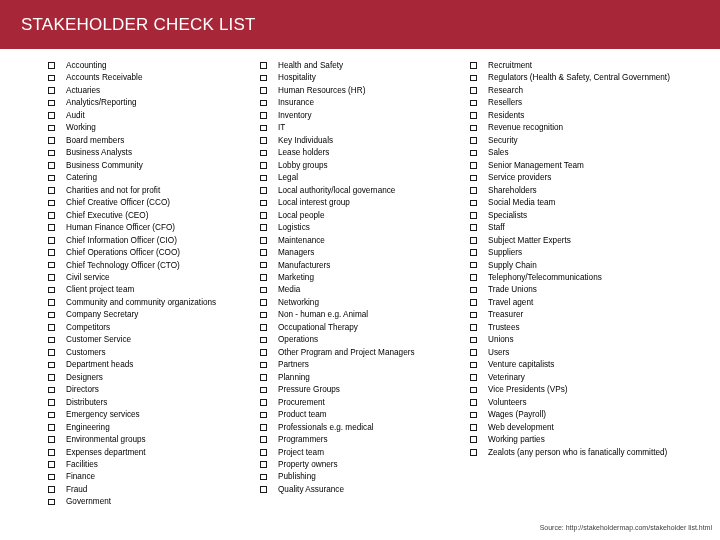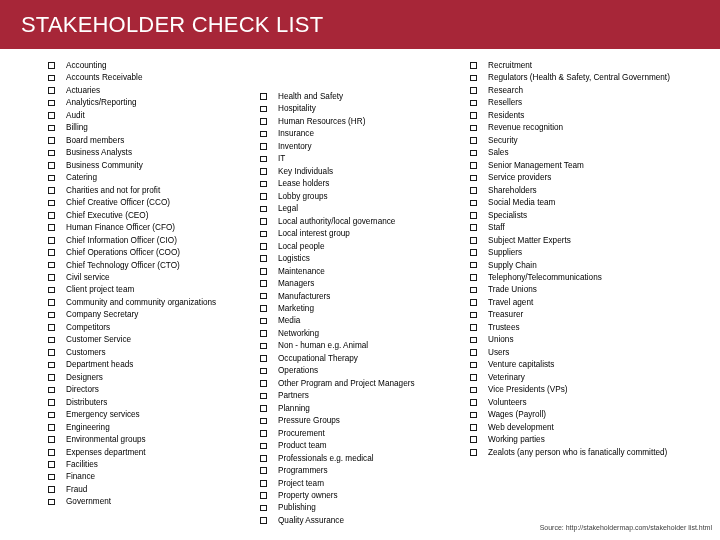--- a/index.html
+++ b/index.html
@@ -25,41 +25,41 @@
     left: 0;
     top: 0;
     width: 720px;
     height: 49px;
     background: #A72638;
   }
   .title-text {
     position: absolute;
     left: 21px;
     top: 9px;
-    font-size: 22px;
+    font-size: 17px;
     line-height: 32px;
     color: #FFFFFF;
     letter-spacing: 0.2px;
     font-weight: 400;
     white-space: nowrap;
     font-family: "Liberation Sans", sans-serif;
   }
   .columns {
     position: absolute;
     left: 16px;
     top: 60px;
     width: 720px;
     height: 460px;
   }
   .col {
     position: absolute;
     top: 0;
   }
   .col-0 { left: 28px;  width: 215px; }
-  .col-1 { left: 240px; width: 212px; margin-top: 31px; }
+  .col-1 { left: 240px; width: 212px; }
   .col-2 { left: 450px; width: 208px; }
 
   .item {
     display: block;
     position: relative;
     padding-left: 22px;
     font-size: 8.2px;
     line-height: 12.47px;
     color: #000000;
     font-family: "Liberation Sans", sans-serif;
@@ -98,21 +98,21 @@
     <div class="title-text">STAKEHOLDER CHECK LIST</div>
   </div>
 
   <div class="columns">
     <div class="col col-0">
         <div class="item"><span class="box"></span><span class="label">Accounting</span></div>
         <div class="item"><span class="box"></span><span class="label">Accounts Receivable</span></div>
         <div class="item"><span class="box"></span><span class="label">Actuaries</span></div>
         <div class="item"><span class="box"></span><span class="label">Analytics/Reporting</span></div>
         <div class="item"><span class="box"></span><span class="label">Audit</span></div>
-        <div class="item"><span class="box"></span><span class="label">Billing</span></div>
+        <div class="item"><span class="box"></span><span class="label">Working</span></div>
         <div class="item"><span class="box"></span><span class="label">Board members</span></div>
         <div class="item"><span class="box"></span><span class="label">Business Analysts</span></div>
         <div class="item"><span class="box"></span><span class="label">Business Community</span></div>
         <div class="item"><span class="box"></span><span class="label">Catering</span></div>
         <div class="item"><span class="box"></span><span class="label">Charities and not for profit</span></div>
         <div class="item"><span class="box"></span><span class="label">Chief Creative Officer (CCO)</span></div>
         <div class="item"><span class="box"></span><span class="label">Chief Executive (CEO)</span></div>
         <div class="item"><span class="box"></span><span class="label">Human Finance Officer (CFO)</span></div>
         <div class="item"><span class="box"></span><span class="label">Chief Information Officer (CIO)</span></div>
         <div class="item"><span class="box"></span><span class="label">Chief Operations Officer (COO)</span></div>

